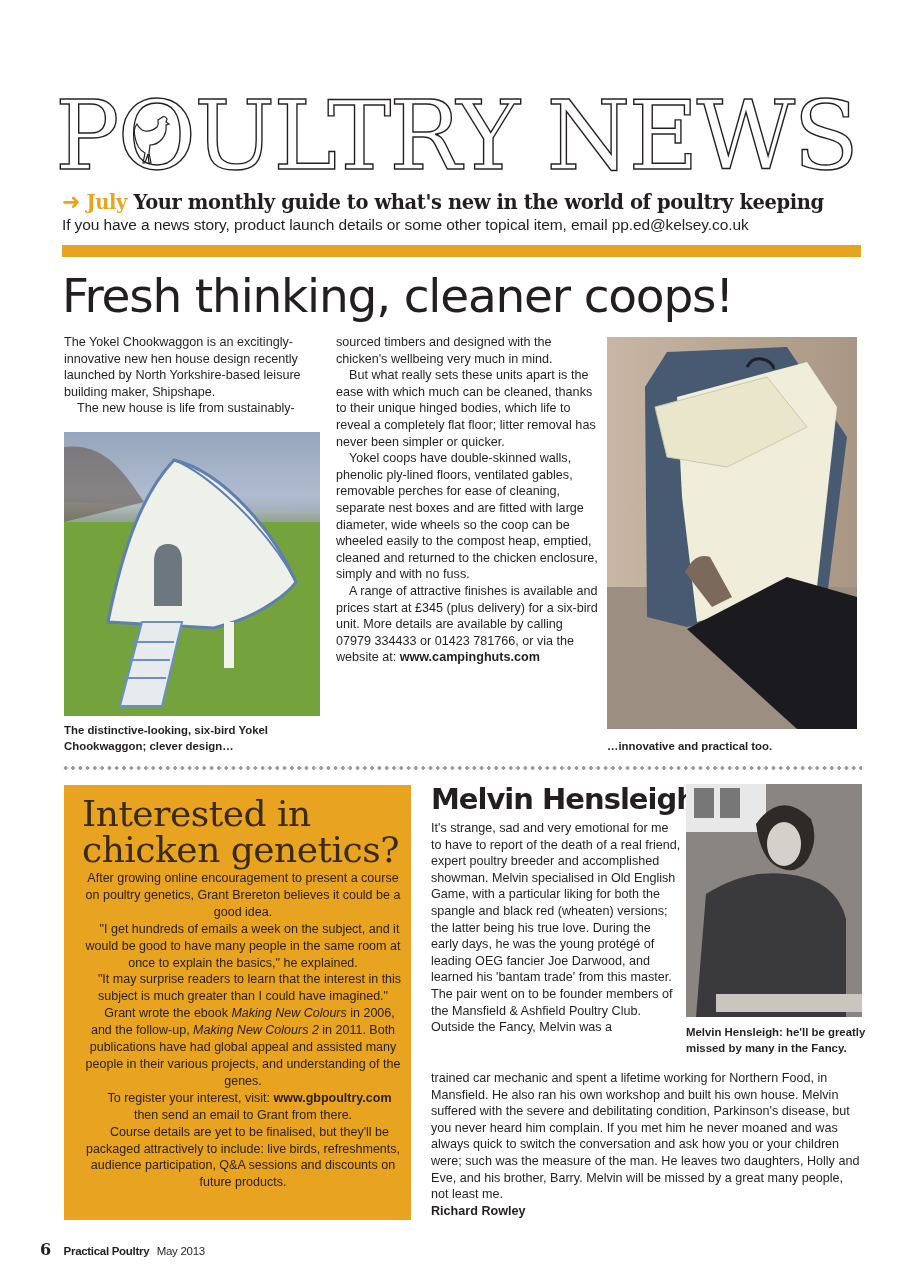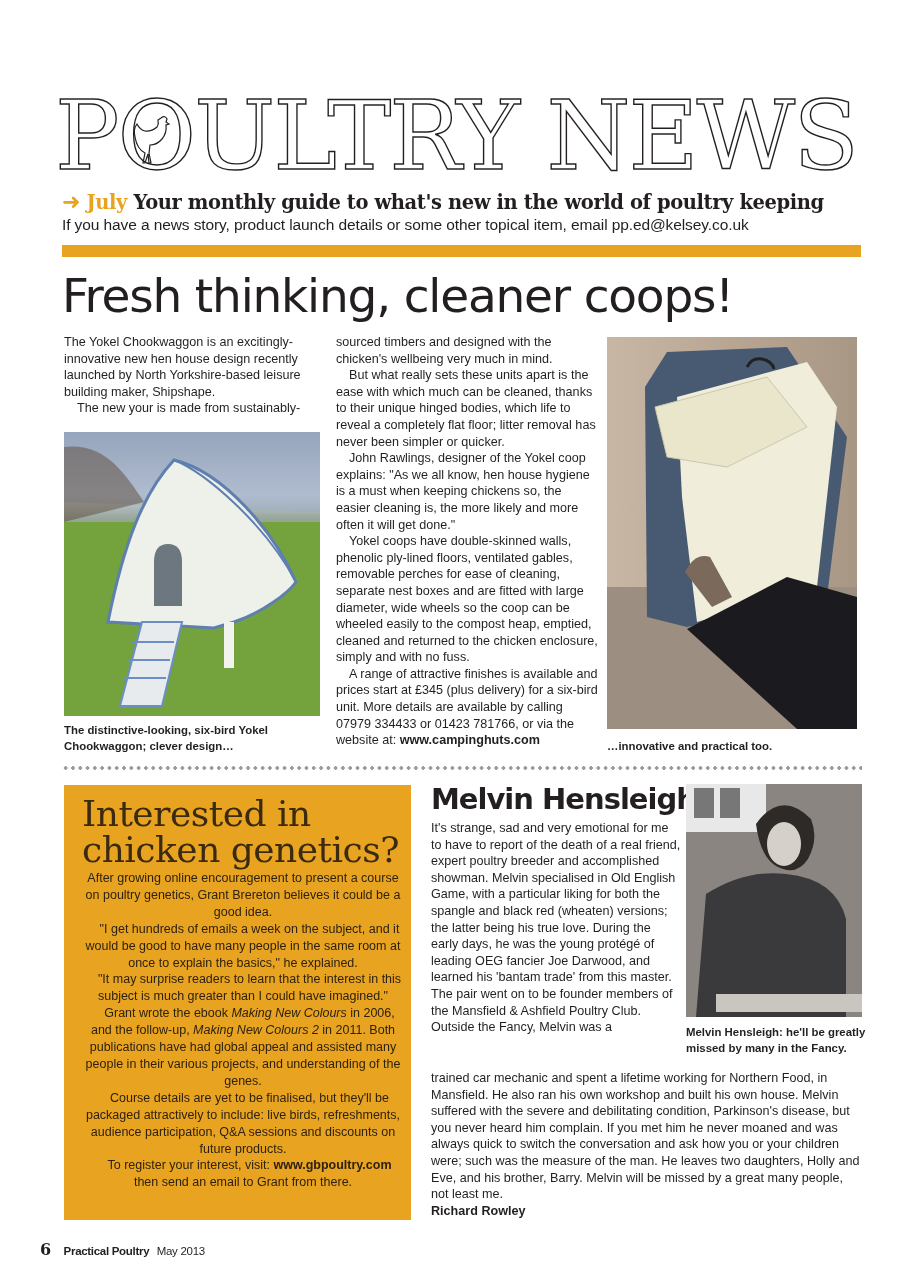--- a/index.html
+++ b/index.html
@@ -87,21 +87,21 @@
 </div>
 <div class="abs submit-line">
   <span>If you have a news story, product launch details or some other topical item, email </span><b>pp.ed@kelsey.co.uk</b>
 </div>
 <div class="abs orange-rule"></div>
 
 <div class="abs headline">Fresh thinking, cleaner coops!</div>
 
 <div class="abs body-text col1">
   <p>The Yokel Chookwaggon is an excitingly-innovative new hen house design recently launched by North Yorkshire-based leisure building maker, Shipshape.</p>
-  <p class="ind">The new your is made from sustainably-</p>
+  <p class="ind">The new house is life from sustainably-</p>
 </div>
 
 <div class="abs photo photo-coop1">
   <svg width="256" height="284" viewBox="0 0 256 284">
     <path d="M0 0 L256 0 L256 80 L0 70 Z" fill="#9fadc4" opacity="0.6"></path>
     <path d="M0 15 C40 10 60 40 80 70 L0 90 Z" fill="#5c4a38" opacity="0.5"></path>
     <rect x="0" y="90" width="256" height="194" fill="#74a23d"></rect>
     <path d="M110 28 C80 60 60 110 44 190 L150 196 L170 190 C200 180 225 160 232 150 C210 100 160 40 110 28 Z" fill="#eef0ea" stroke="#5f7fb0" stroke-width="3"></path>
     <path d="M110 28 C140 40 200 90 232 150" fill="none" stroke="#5f7fb0" stroke-width="2"></path>
     <path d="M90 130 q0 -18 14 -18 q14 0 14 18 v44 h-28 z" fill="#6d7780"></path>
@@ -110,21 +110,20 @@
     <line x1="64" y1="228" x2="106" y2="228" stroke="#6b8ec4" stroke-width="2"></line>
     <line x1="60" y1="246" x2="102" y2="246" stroke="#6b8ec4" stroke-width="2"></line>
     <rect x="160" y="190" width="10" height="46" fill="#f3f3ee"></rect>
   </svg>
 </div>
 <div class="abs caption cap1">The distinctive-looking, six-bird Yokel Chookwaggon; clever design…</div>
 
 <div class="abs body-text col2">
   <p>sourced timbers and designed with the chicken's wellbeing very much in mind.</p>
   <p class="ind">But what really sets these units apart is the ease with which much can be cleaned, thanks to their unique hinged bodies, which life to reveal a completely flat floor; litter removal has never been simpler or quicker.</p>
-  <p class="ind">John Rawlings, designer of the Yokel coop explains: "As we all know, hen house hygiene is a must when keeping chickens so, the easier cleaning is, the more likely and more often it will get done."</p>
   <p class="ind">Yokel coops have double-skinned walls, phenolic ply-lined floors, ventilated gables, removable perches for ease of cleaning, separate nest boxes and are fitted with large diameter, wide wheels so the coop can be wheeled easily to the compost heap, emptied, cleaned and returned to the chicken enclosure, simply and with no fuss.</p>
   <p class="ind"><span>A range of attractive finishes is available and prices start at £345 (plus delivery) for a six-bird unit. More details are available by calling 07979 334433 or 01423 781766, or via the website at: </span><a class="link">www.campinghuts.com</a></p>
 </div>
 
 <div class="abs photo photo-coop2">
   <svg width="250" height="392" viewBox="0 0 250 392">
     <rect x="0" y="250" width="250" height="142" fill="#9c8f82"></rect>
     <path d="M38 50 L60 15 L180 10 L240 100 L220 260 L80 290 L40 280 Z" fill="#485a72"></path>
     <path d="M70 60 L200 25 L230 70 L210 250 L90 285 L75 160 Z" fill="#f0eedb"></path>
     <path d="M48 70 L160 40 L200 90 L120 130 L60 120 Z" fill="#e9e6cc" stroke="#c9c6ad"></path>
@@ -137,22 +136,22 @@
 
 <div class="abs dots"></div>
 
 <div class="abs genetics-box"></div>
 <div class="abs genetics-title">Interested in chicken genetics?</div>
 <div class="abs genetics-body">
   <p>After growing online encouragement to present a course on poultry genetics, Grant Brereton believes it could be a good idea.</p>
   <p class="ind">"I get hundreds of emails a week on the subject, and it would be good to have many people in the same room at once to explain the basics," he explained.</p>
   <p class="ind">"It may surprise readers to learn that the interest in this subject is much greater than I could have imagined."</p>
   <p class="ind"><span>Grant wrote the ebook </span><i>Making New Colours</i><span> in 2006, and the follow-up, </span><i>Making New Colours 2</i><span> in 2011. Both publications have had global appeal and assisted many people in their various projects, and understanding of the genes.</span></p>
+  <p class="ind"><span>To register your interest, visit: </span><a class="link">www.gbpoultry.com</a><span> then send an email to Grant from there.</span></p>
   <p class="ind">Course details are yet to be finalised, but they'll be packaged attractively to include: live birds, refreshments, audience participation, Q&amp;A sessions and discounts on future products.</p>
-  <p class="ind"><span>To register your interest, visit: </span><a class="link">www.gbpoultry.com</a><span> then send an email to Grant from there.</span></p>
 </div>
 
 <div class="abs obit-title">Melvin Hensleigh</div>
 <div class="abs body-text obit-narrow">It's strange, sad and very emotional for me to have to report of the death of a real friend, expert poultry breeder and accomplished showman. Melvin specialised in Old English Game, with a particular liking for both the spangle and black red (wheaten) versions; the latter being his true love. During the early days, he was the young protégé of leading OEG fancier Joe Darwood, and learned his 'bantam trade' from this master. The pair went on to be founder members of the Mansfield &amp; Ashfield Poultry Club. Outside the Fancy, Melvin was a</div>
 <div class="abs photo photo-melvin">
   <svg width="176" height="233" viewBox="0 0 176 233">
     <rect x="0" y="0" width="176" height="233" fill="#8a8580"></rect>
     <rect x="0" y="0" width="80" height="48" fill="#e8e8e8"></rect>
     <rect x="8" y="4" width="20" height="30" fill="#777"></rect>
     <rect x="34" y="4" width="20" height="30" fill="#777"></rect>

